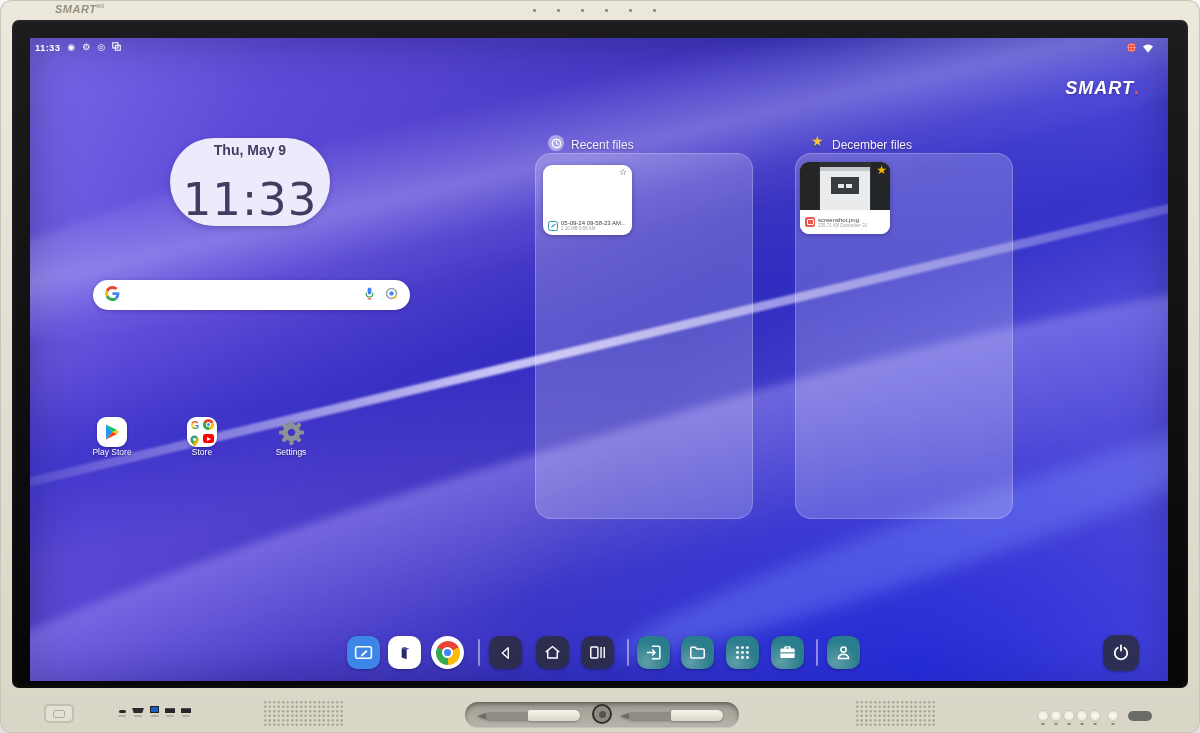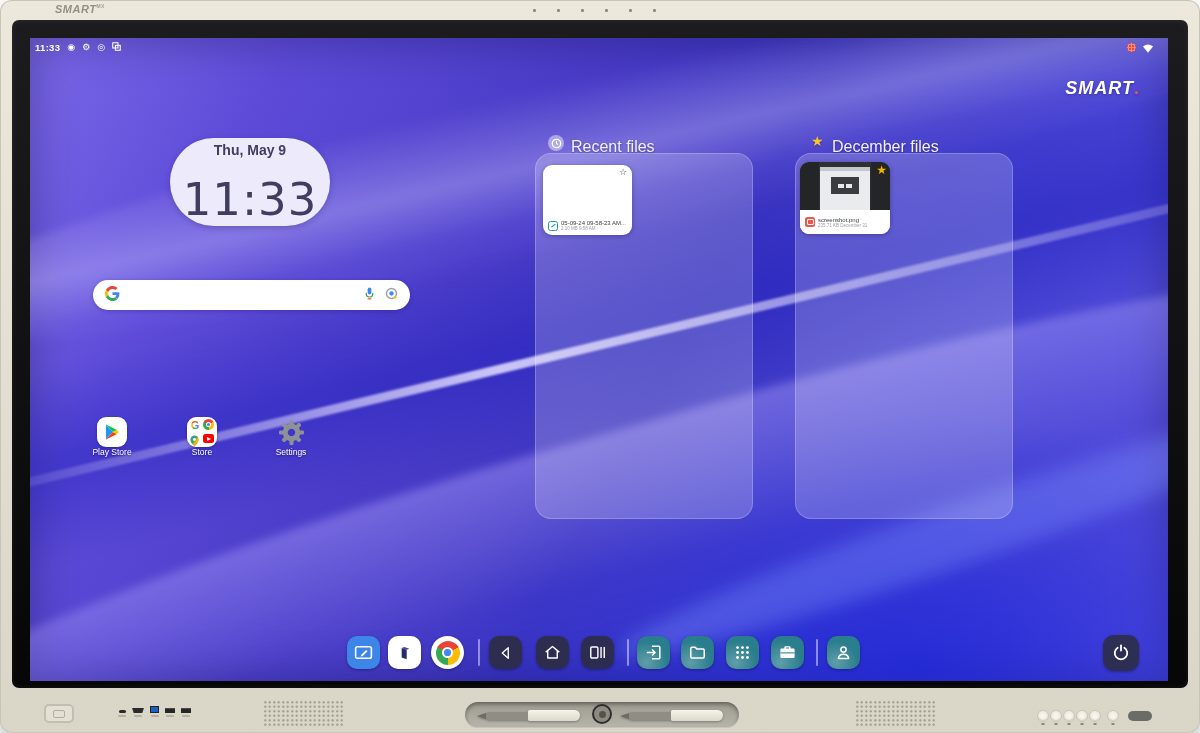--- a/index.html
+++ b/index.html
@@ -49,21 +49,21 @@
   .folder-grid{display:grid;grid-template-columns:12px 12px;grid-template-rows:12px 12px;gap:2px;}
   .g-mini{font-size:11px;font-weight:bold;line-height:12px;text-align:center;background:conic-gradient(from -45deg,#ea4335 0 90deg,#4285f4 0 180deg,#34a853 0 270deg,#fbbc05 0 360deg);-webkit-background-clip:text;background-clip:text;color:transparent;}
   .chrome{position:relative;border-radius:50%;background:conic-gradient(from -60deg,#ea4335 0 120deg,#fbbc05 0 240deg,#34a853 0 360deg);}
   .chrome-ring{position:absolute;inset:27%;background:#fff;border-radius:50%;}
   .chrome-core{position:absolute;inset:36%;background:#4285f4;border-radius:50%;}
   .yt-mini{background:#ff0000;border-radius:2.5px;display:flex;align-items:center;justify-content:center;}
   .yt-tri{width:0;height:0;border-top:2.5px solid transparent;border-bottom:2.5px solid transparent;border-left:4px solid #fff;}
 
   
   .sec-ico{position:absolute;width:16px;height:16px;border-radius:50%;background:rgba(255,255,255,.45);display:flex;align-items:center;justify-content:center;}
-  .sec-title{position:absolute;font-size:16px;color:#f4f1ff;text-shadow:0 1px 2px rgba(0,0,40,.4);}
+  .sec-title{position:absolute;font-size:12px;color:#f4f1ff;text-shadow:0 1px 2px rgba(0,0,40,.4);}
   .sec-star{position:absolute;font-size:14px;color:#f4c430;line-height:1;text-shadow:0 1px 2px rgba(0,0,40,.3);}
   .panel{position:absolute;top:115px;width:218px;height:366px;border-radius:16px;background:rgba(255,255,255,.20);border:1px solid rgba(255,255,255,.22);box-sizing:border-box;}
   .file-card{position:absolute;background:#fff;border-radius:9px;box-shadow:0 1px 5px rgba(0,0,50,.3);overflow:hidden;}
   .card-star{position:absolute;top:3px;right:5px;font-size:9px;color:#3c4043;line-height:1;}
   .card-bottom{position:absolute;left:5px;right:3px;bottom:4px;display:flex;align-items:center;gap:3px;}
   .card-texts{min-width:0;}
   .card-name{font-size:6px;color:#3c4043;white-space:nowrap;overflow:hidden;}
   .card-meta{font-size:4.5px;color:#9aa0a6;white-space:nowrap;overflow:hidden;}
   .wb-mini{width:10px;height:10px;border:1.4px solid #1d98b5;border-radius:2.5px;position:relative;flex:none;box-sizing:border-box;}
   .wb-mini i{position:absolute;left:1.5px;top:3.5px;width:5px;height:1.4px;background:#1d98b5;transform:rotate(-35deg);}

